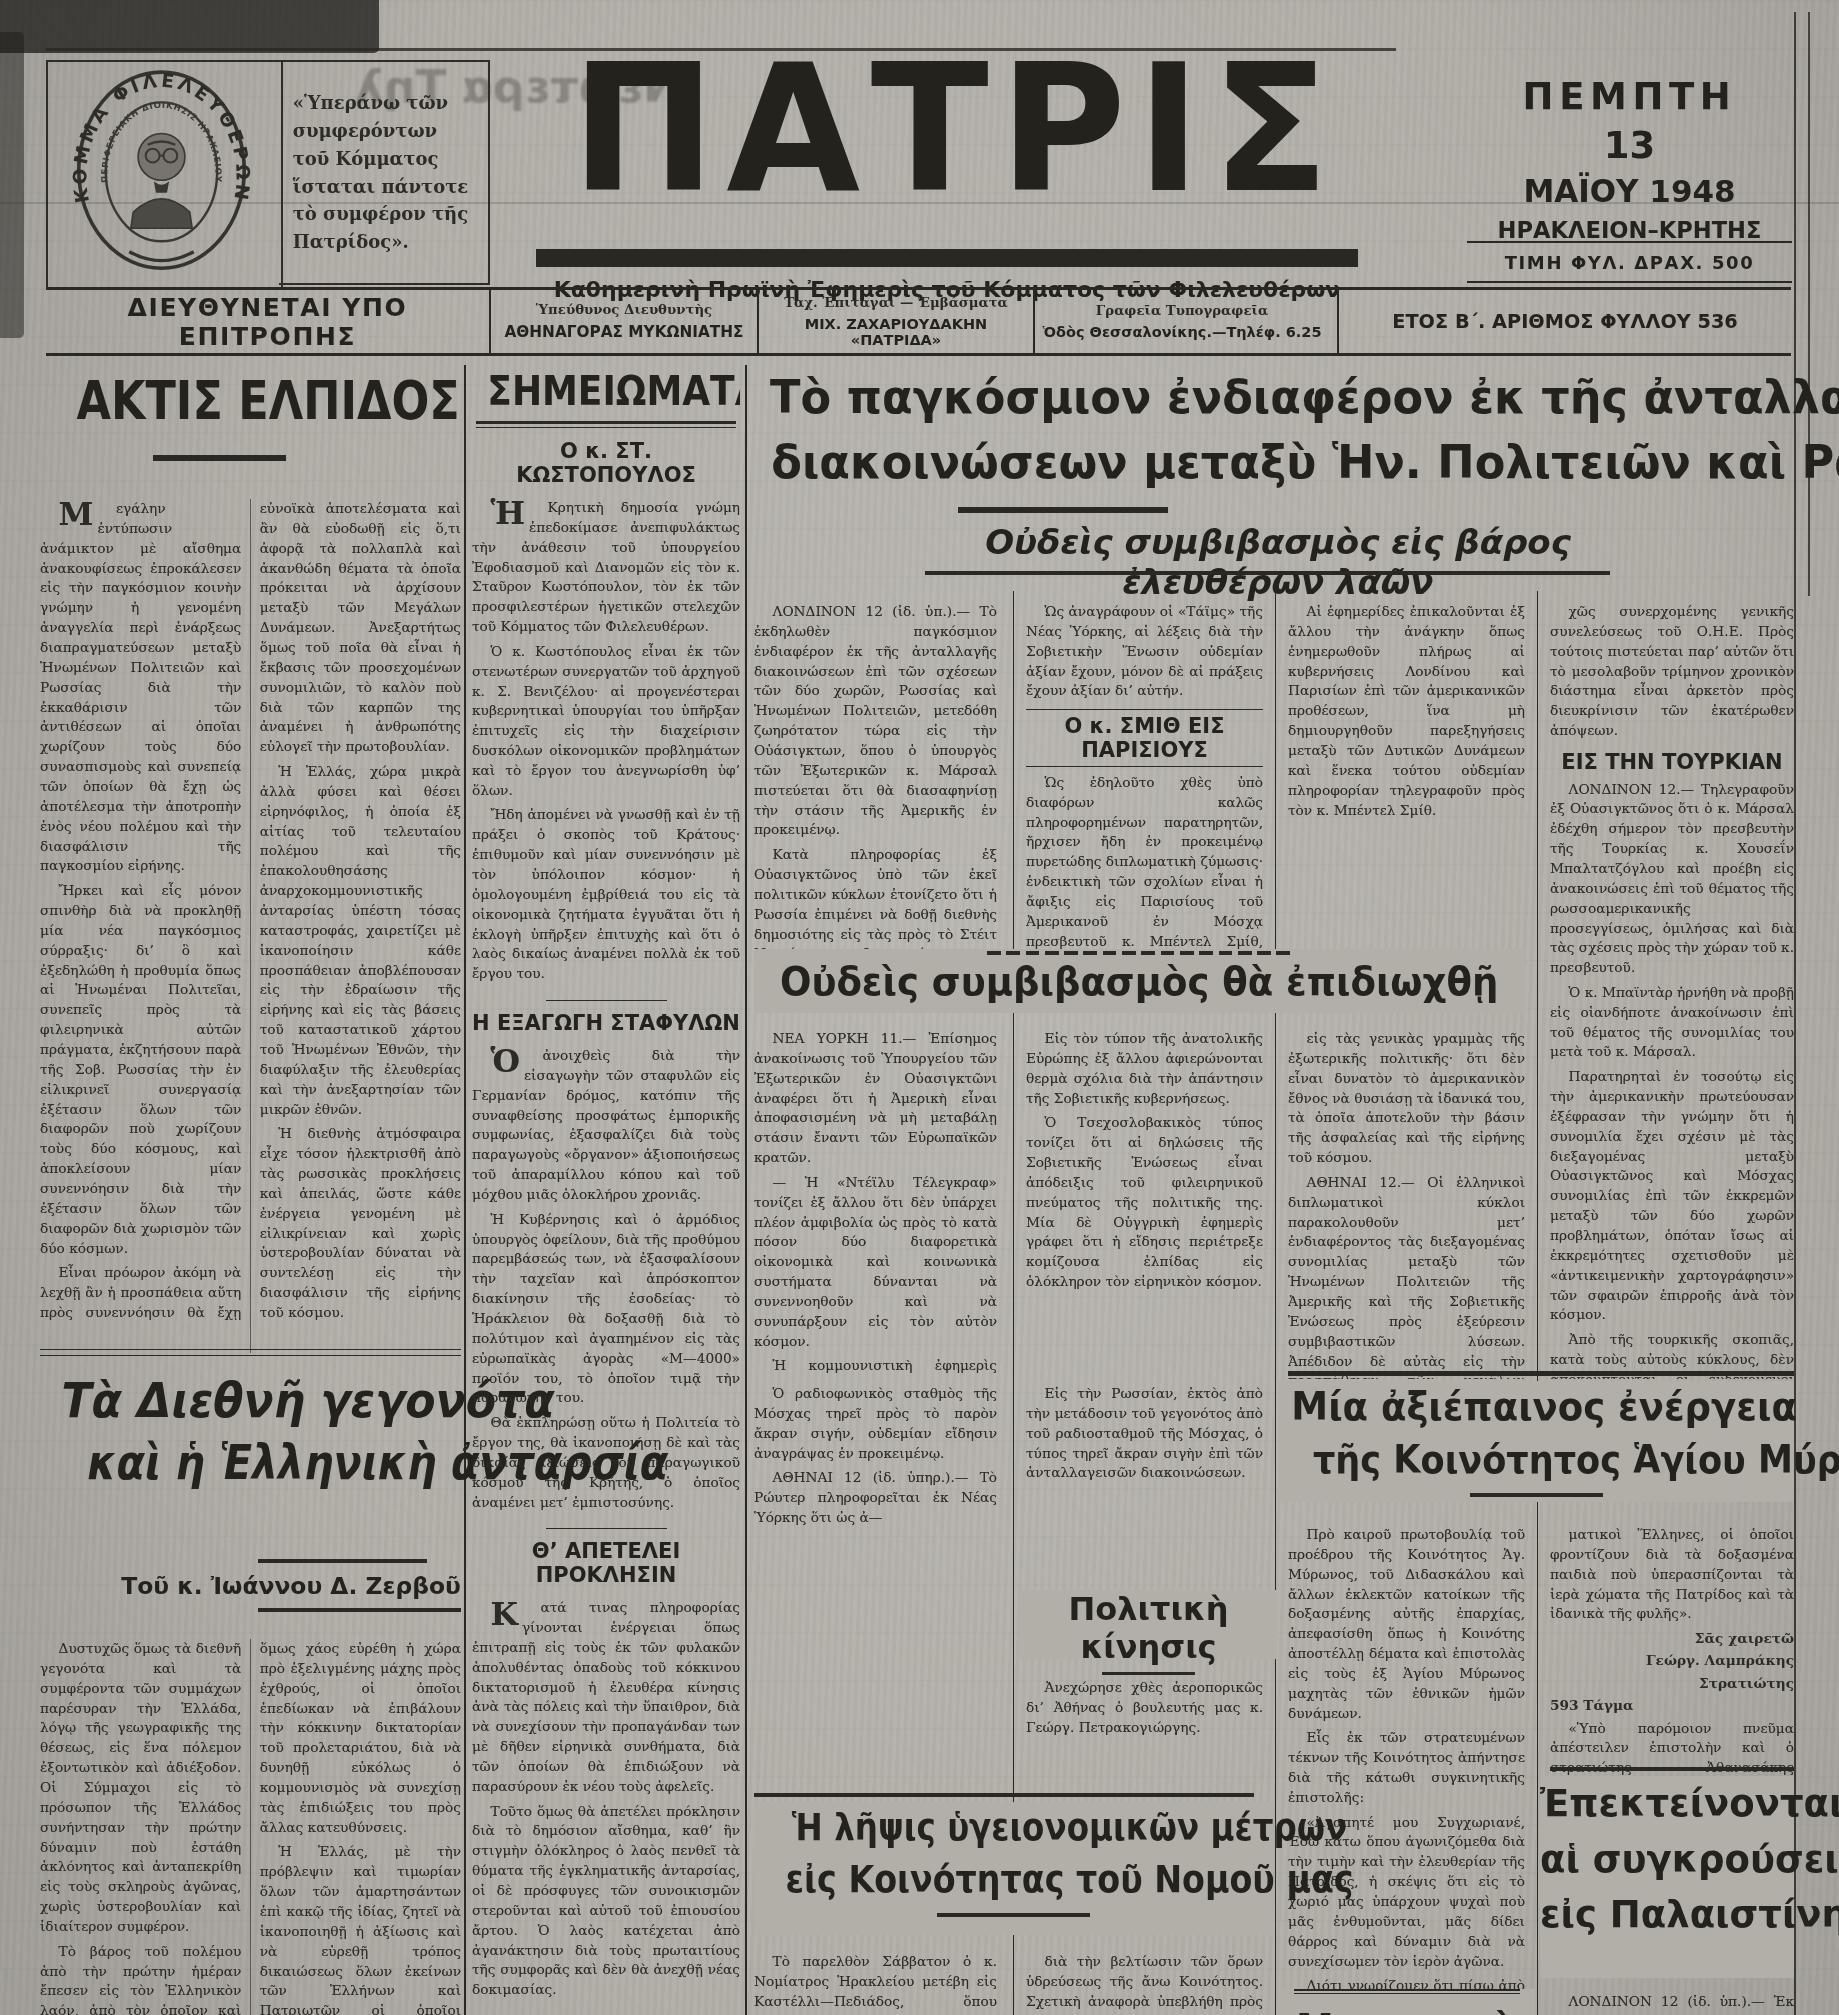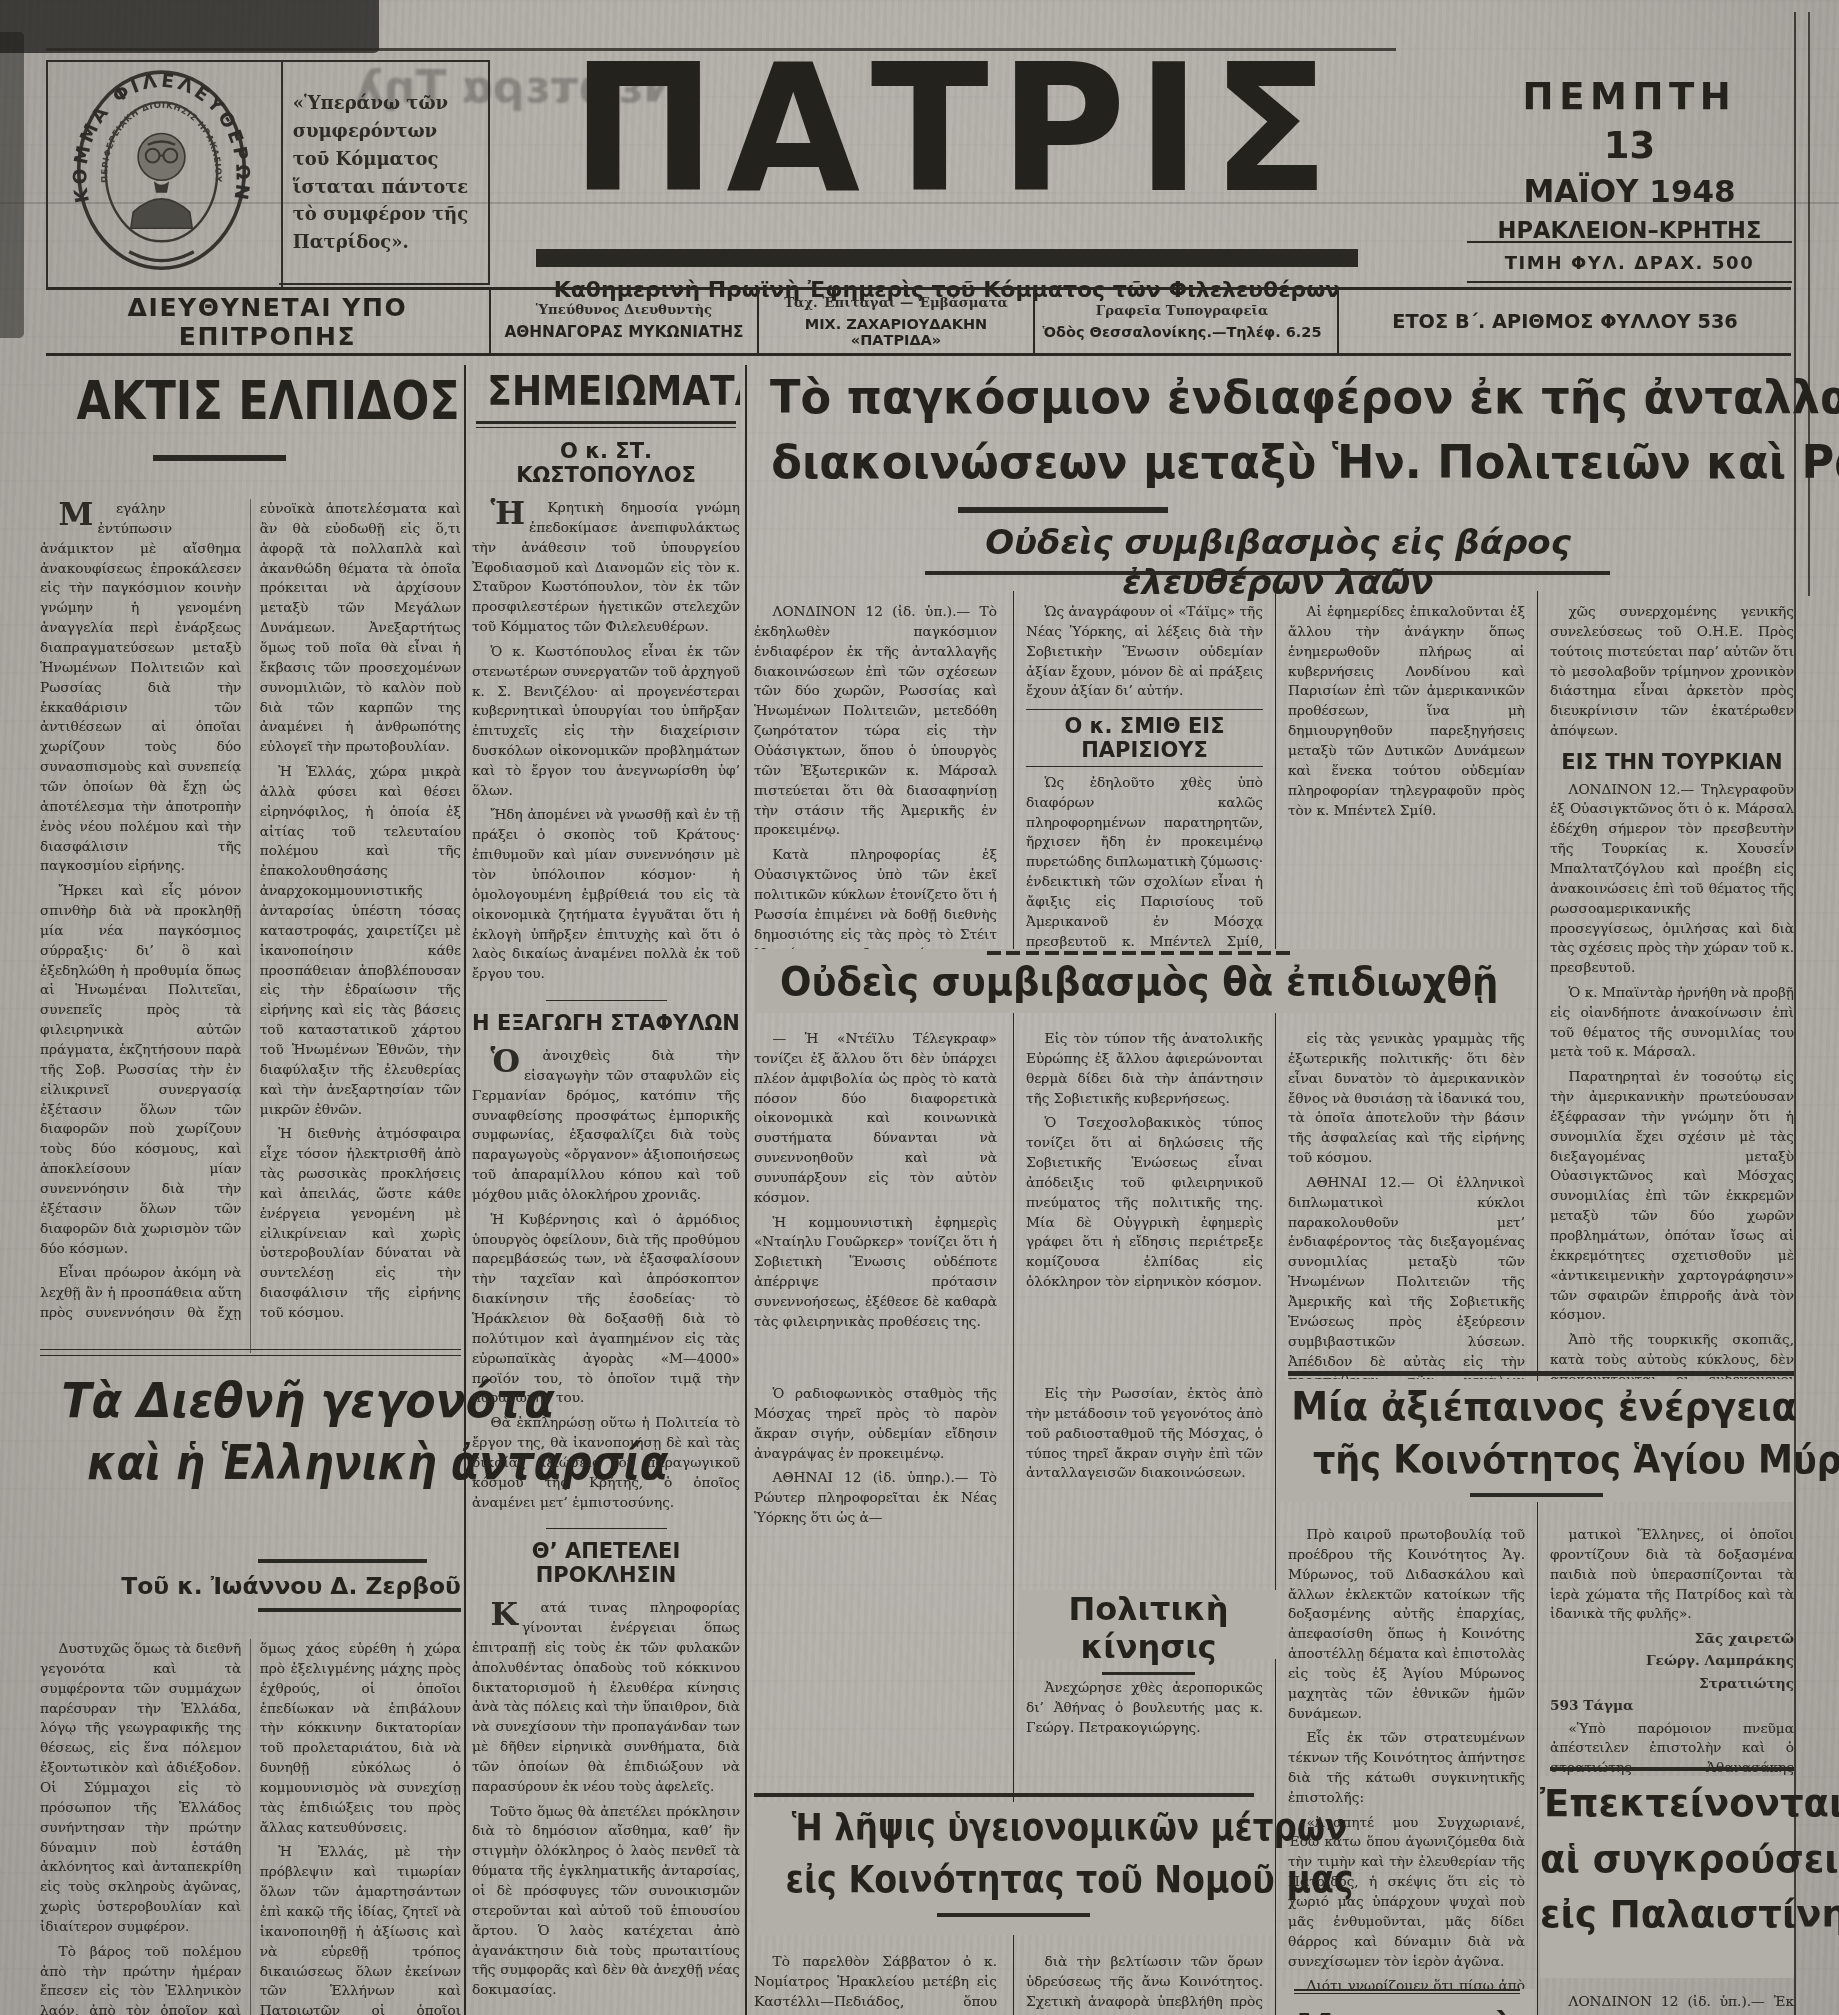--- a/index.html
+++ b/index.html
@@ -207,25 +207,26 @@
           <p class="bp">Ἀπὸ τῆς τουρκικῆς σκοπιᾶς, κατὰ τοὺς αὐτοὺς κύκλους, δὲν ἀποκρύπτονται οἱ ἐνδεχόμενοι κίνδυνοι διὰ τὴν Τουρκίαν ἐκ παρομοίων συνομιλιῶν. Οἱ ἁρμόδιοι τουρκικοὶ κύκλοι παρακολουθοῦν ἀγρύπνως τὰς διαγραφομένας ἐξελίξεις αἱ ὁποῖαι ἀμεσώτερον ἐνδιαφέρουν τὴν χώραν των.</p>
         </div>
     </div>
 
     <div class="abs" style="left:2px;top:584px;width:771px;height:64px;background:#b2afa9;z-index:3;">
       <div class="wavy" style="width:306px;margin:1.6px auto 4px;"></div>
       <div class="h-sans" style="font-size:39px;"><span class="fit" style="--sx:.95;">Οὐδεὶς συμβιβασμὸς θὰ ἐπιδιωχθῇ</span></div>
     </div>
 
     <div class="abs txt" style="left:2px;top:653px;width:243px;height:350px;">
+        <p class="bp">ΝΕΑ ΥΟΡΚΗ 11.— Ἐπίσημος ἀνακοίνωσις τοῦ Ὑπουργείου τῶν Ἐξωτερικῶν ἐν Οὐασιγκτῶνι ἀναφέρει ὅτι ἡ Ἀμερικὴ εἶναι ἀποφασισμένη νὰ μὴ μεταβάλῃ στάσιν ἔναντι τῶν Εὐρωπαϊκῶν κρατῶν.</p>
         <p class="bp">— Ἡ «Ντέϊλυ Τέλεγκραφ» τονίζει ἐξ ἄλλου ὅτι δὲν ὑπάρχει πλέον ἀμφιβολία ὡς πρὸς τὸ κατὰ πόσον δύο διαφορετικὰ οἰκονομικὰ καὶ κοινωνικὰ συστήματα δύνανται νὰ συνεννοηθοῦν καὶ νὰ συνυπάρξουν εἰς τὸν αὐτὸν κόσμον.</p>
         <p class="bp">Ἡ κομμουνιστικὴ ἐφημερὶς «Νταίηλυ Γουῶρκερ» τονίζει ὅτι ἡ Σοβιετικὴ Ἕνωσις οὐδέποτε ἀπέρριψε πρότασιν συνεννοήσεως, ἐξέθεσε δὲ καθαρὰ τὰς φιλειρηνικὰς προθέσεις της.</p>
       </div>
     <div class="abs txt" style="left:274px;top:653px;width:237px;height:350px;">
-        <p class="bp">Εἰς τὸν τύπον τῆς ἀνατολικῆς Εὐρώπης ἐξ ἄλλου ἀφιερώνονται θερμὰ δίδει διὰ τὴν ἀπάντησιν τῆς Σοβιετικῆς κυβερνήσεως.</p>
+        <p class="bp">Εἰς τὸν τύπον τῆς ἀνατολικῆς Εὐρώπης ἐξ ἄλλου ἀφιερώνονται θερμὰ σχόλια διὰ τὴν ἀπάντησιν τῆς Σοβιετικῆς κυβερνήσεως.</p>
         <p class="bp">Ὁ Τσεχοσλοβακικὸς τύπος τονίζει ὅτι αἱ δηλώσεις τῆς Σοβιετικῆς Ἑνώσεως εἶναι ἀπόδειξις τοῦ φιλειρηνικοῦ πνεύματος τῆς πολιτικῆς της. Μία δὲ Οὑγγρικὴ ἐφημερὶς γράφει ὅτι ἡ εἴδησις περιέτρεξε κομίζουσα ἐλπίδας εἰς ὁλόκληρον τὸν εἰρηνικὸν κόσμον.</p>
       </div>
     <div class="abs txt" style="left:536px;top:653px;width:237px;height:350px;">
         <p class="bp">εἰς τὰς γενικὰς γραμμὰς τῆς ἐξωτερικῆς πολιτικῆς· ὅτι δὲν εἶναι δυνατὸν τὸ ἀμερικανικὸν ἔθνος νὰ θυσιάσῃ τὰ ἰδανικά του, τὰ ὁποῖα ἀποτελοῦν τὴν βάσιν τῆς ἀσφαλείας καὶ τῆς εἰρήνης τοῦ κόσμου.</p>
         <p class="bp">ΑΘΗΝΑΙ 12.— Οἱ ἑλληνικοὶ διπλωματικοὶ κύκλοι παρακολουθοῦν μετ’ ἐνδιαφέροντος τὰς διεξαγομένας συνομιλίας μεταξὺ τῶν Ἡνωμένων Πολιτειῶν τῆς Ἀμερικῆς καὶ τῆς Σοβιετικῆς Ἑνώσεως πρὸς ἐξεύρεσιν συμβιβαστικῶν λύσεων. Ἀπέδιδον δὲ αὐτὰς εἰς τὴν προσπάθειαν τῶν μεγάλων κρατῶν ὅπως διεξαχθοῦν κατὰ τὸ δυνατὸν ὁμαλώτερον αἱ ἐργασίαι τῆς προσεχοῦς συνελεύσεως.</p>
       </div>
 
     <div class="abs rule" style="left:536px;top:1006px;width:506px;height:5.2px;z-index:3;"></div>
 
     <div class="abs" style="left:526px;top:1016px;width:516px;height:121px;background:#b2afa9;z-index:3;text-align:center;">

